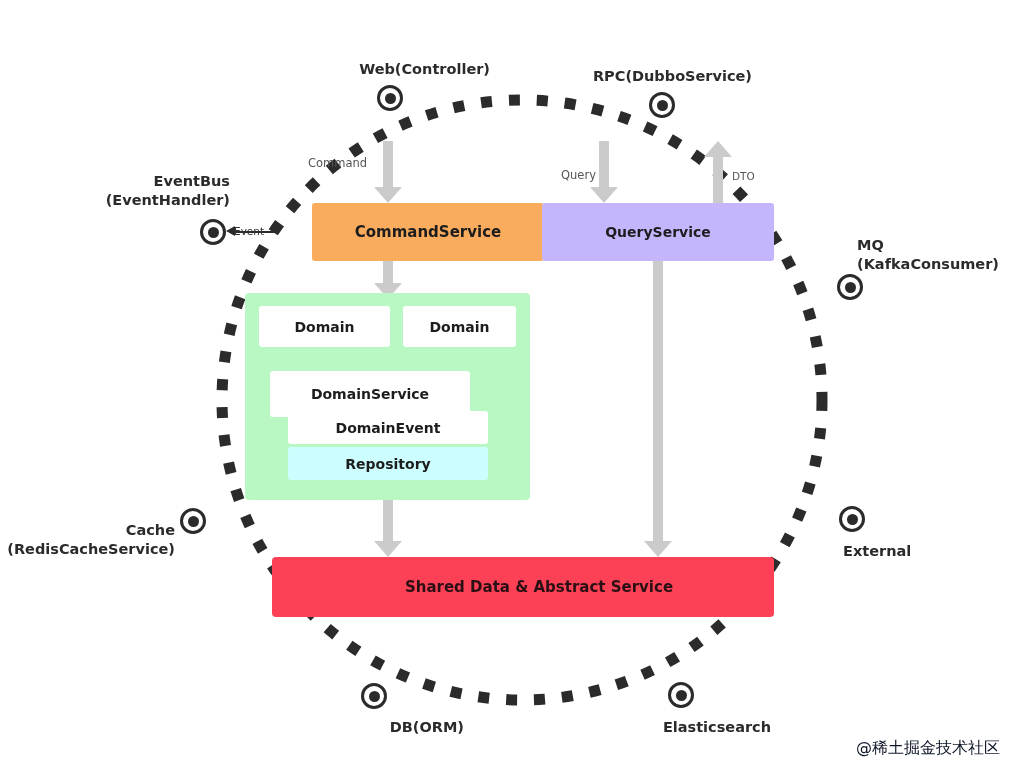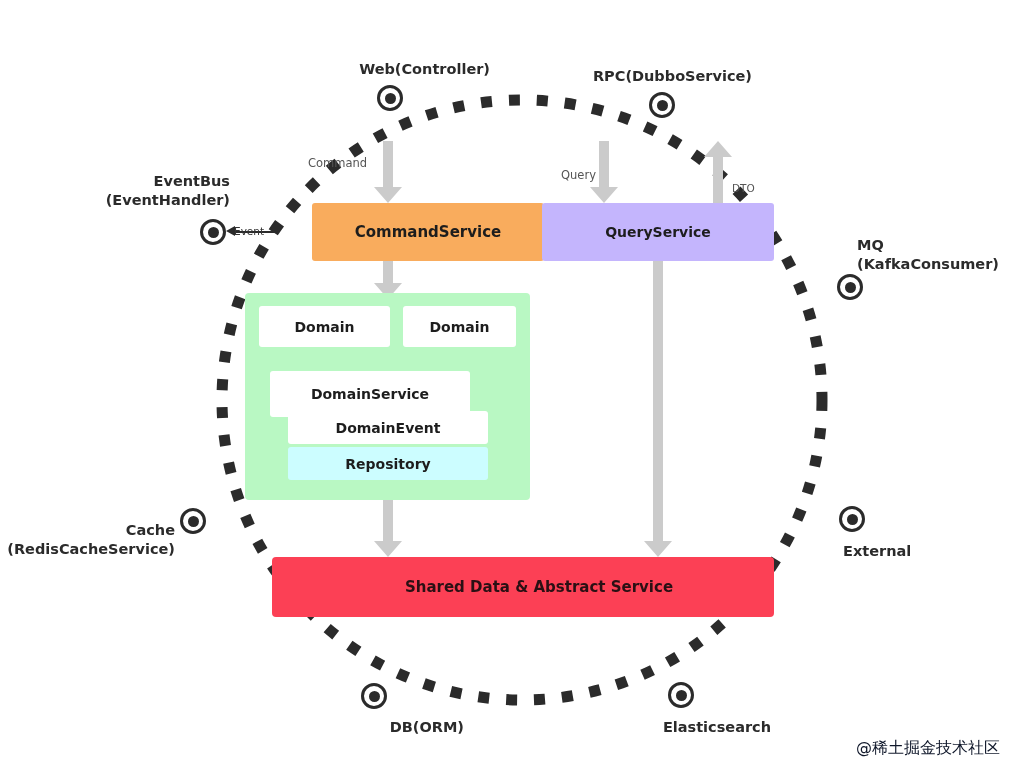--- a/index.html
+++ b/index.html
@@ -162,21 +162,21 @@
 
   .flow-label {
     position: absolute;
     font-family: "DejaVu Sans", sans-serif;
     font-size: 11.5px;
     color: #555555;
     white-space: nowrap;
   }
   #label-command { left: 308px; top: 156px; }
   #label-query   { left: 561px; top: 168px; }
-  #label-dto     { left: 732px; top: 182px; font-size: 10.5px; }
+  #label-dto     { left: 732px; top: 170px; font-size: 10.5px; }
 
   
   #event-connector {
     position: absolute;
     left: 218px; top: 222px;
     width: 60px; height: 20px;
   }
   #event-connector .line {
     position: absolute;
     left: 16px; top: 9px;

